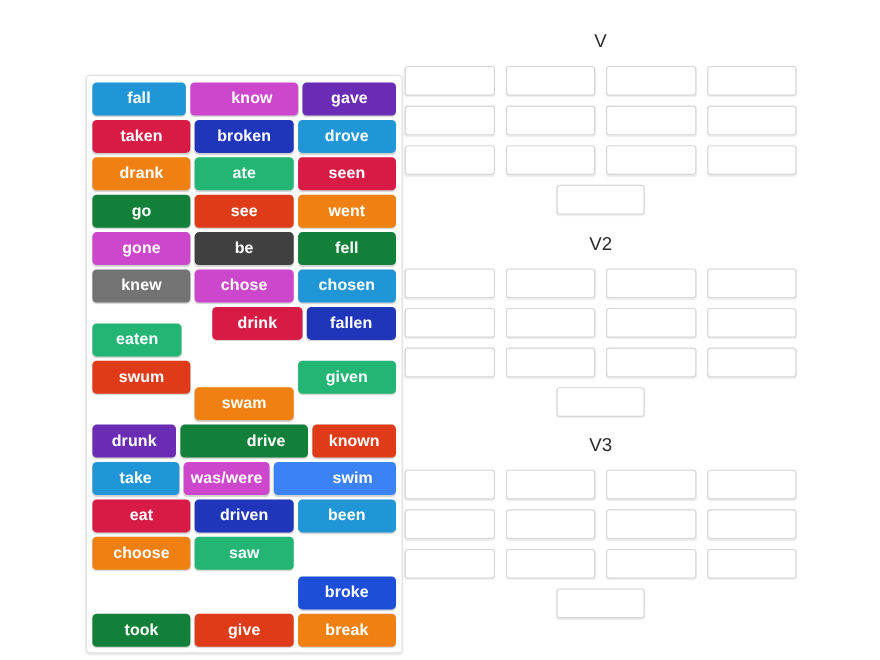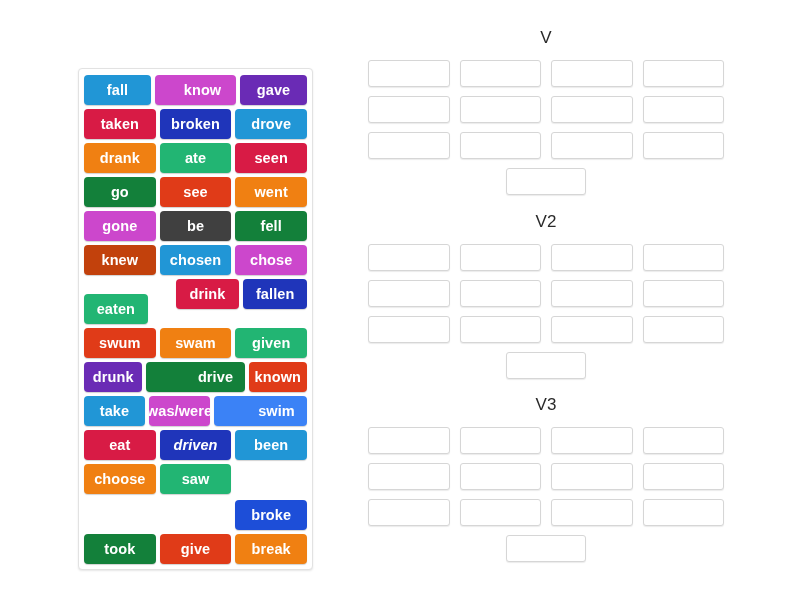--- a/index.html
+++ b/index.html
@@ -13,21 +13,21 @@
     font-family: "Liberation Sans", sans-serif;
     overflow: hidden;
     position: relative;
   }
 
   
   #word-bank {
     position: absolute;
     left: 78px;
     top: 68px;
-    width: 235px;
+    width: 288px;
     background: #ffffff;
     border: 1px solid #e2e2e2;
     border-radius: 4px;
     box-shadow: 0 1px 2px rgba(0,0,0,0.10);
     padding: 6px 5px 5px 5px;
     box-sizing: border-box;
   }
   .bank-row {
     display: flex;
     gap: 4px;
@@ -118,47 +118,47 @@
       <div class="tile" style="background: rgb(19, 128, 58);">go</div>
       <div class="tile" style="background: rgb(224, 59, 24);">see</div>
       <div class="tile" style="background: rgb(240, 128, 18);">went</div>
     </div>
     <div class="bank-row">
       <div class="tile" style="background: rgb(204, 71, 204);">gone</div>
       <div class="tile" style="background: #404040;">be</div>
       <div class="tile" style="background: rgb(19, 128, 58);">fell</div>
     </div>
     <div class="bank-row">
-      <div class="tile" style="background: #c2410c;">knew</div>
+      <div class="tile" style="background: #737373;">knew</div>
+      <div class="tile" style="background: rgb(204, 71, 204);">chose</div>
       <div class="tile" style="background: rgb(33, 150, 214);">chosen</div>
-      <div class="tile" style="background: rgb(204, 71, 204);">chose</div>
     </div>
     <div class="bank-row">
       <div class="tile" style="background: rgb(34, 181, 115); margin-top: 15px;">eaten</div>
       <div class="tile" style="background: rgb(216, 27, 69); margin-left: 24px;">drink</div>
       <div class="tile" style="background: rgb(31, 53, 186); text-align: center;">fallen</div>
     </div>
     <div class="bank-row">
       <div class="tile" style="background: rgb(224, 59, 24);">swum</div>
-      <div class="tile" style="background: rgb(240, 128, 18);">swam</div>
+      <div class="tile" style="background: rgb(240, 128, 18); margin-top: 24px;">swam</div>
       <div class="tile" style="background: rgb(34, 181, 115);">given</div>
     </div>
     <div class="bank-row">
       <div class="tile" style="background: rgb(106, 43, 181);">drunk</div>
       <div class="tile" style="background: rgb(19, 128, 58); padding-left: 40px;">drive</div>
       <div class="tile" style="background: rgb(224, 59, 24);">known</div>
     </div>
     <div class="bank-row">
       <div class="tile" style="background: rgb(33, 150, 214);">take</div>
       <div class="tile" style="background: rgb(204, 71, 204);">was/were</div>
       <div class="tile" style="background: #3b82f6; padding-left: 32px;">swim</div>
     </div>
     <div class="bank-row">
       <div class="tile" style="background: rgb(216, 27, 69);">eat</div>
-      <div class="tile" style="background: rgb(31, 53, 186); font-style: italic;">driven</div>
+      <div class="tile" style="background: rgb(31, 53, 186);">driven</div>
       <div class="tile" style="background: rgb(33, 150, 214);">been</div>
     </div>
     <div class="bank-row">
       <div class="tile" style="background: rgb(240, 128, 18);">choose</div>
       <div class="tile" style="background: rgb(34, 181, 115);">saw</div>
       <div class="tile" style="background: #1d4ed8; margin-top: 36px;">broke</div>
     </div>
     <div class="bank-row">
       <div class="tile" style="background: rgb(19, 128, 58);">took</div>
       <div class="tile" style="background: rgb(224, 59, 24);">give</div>

